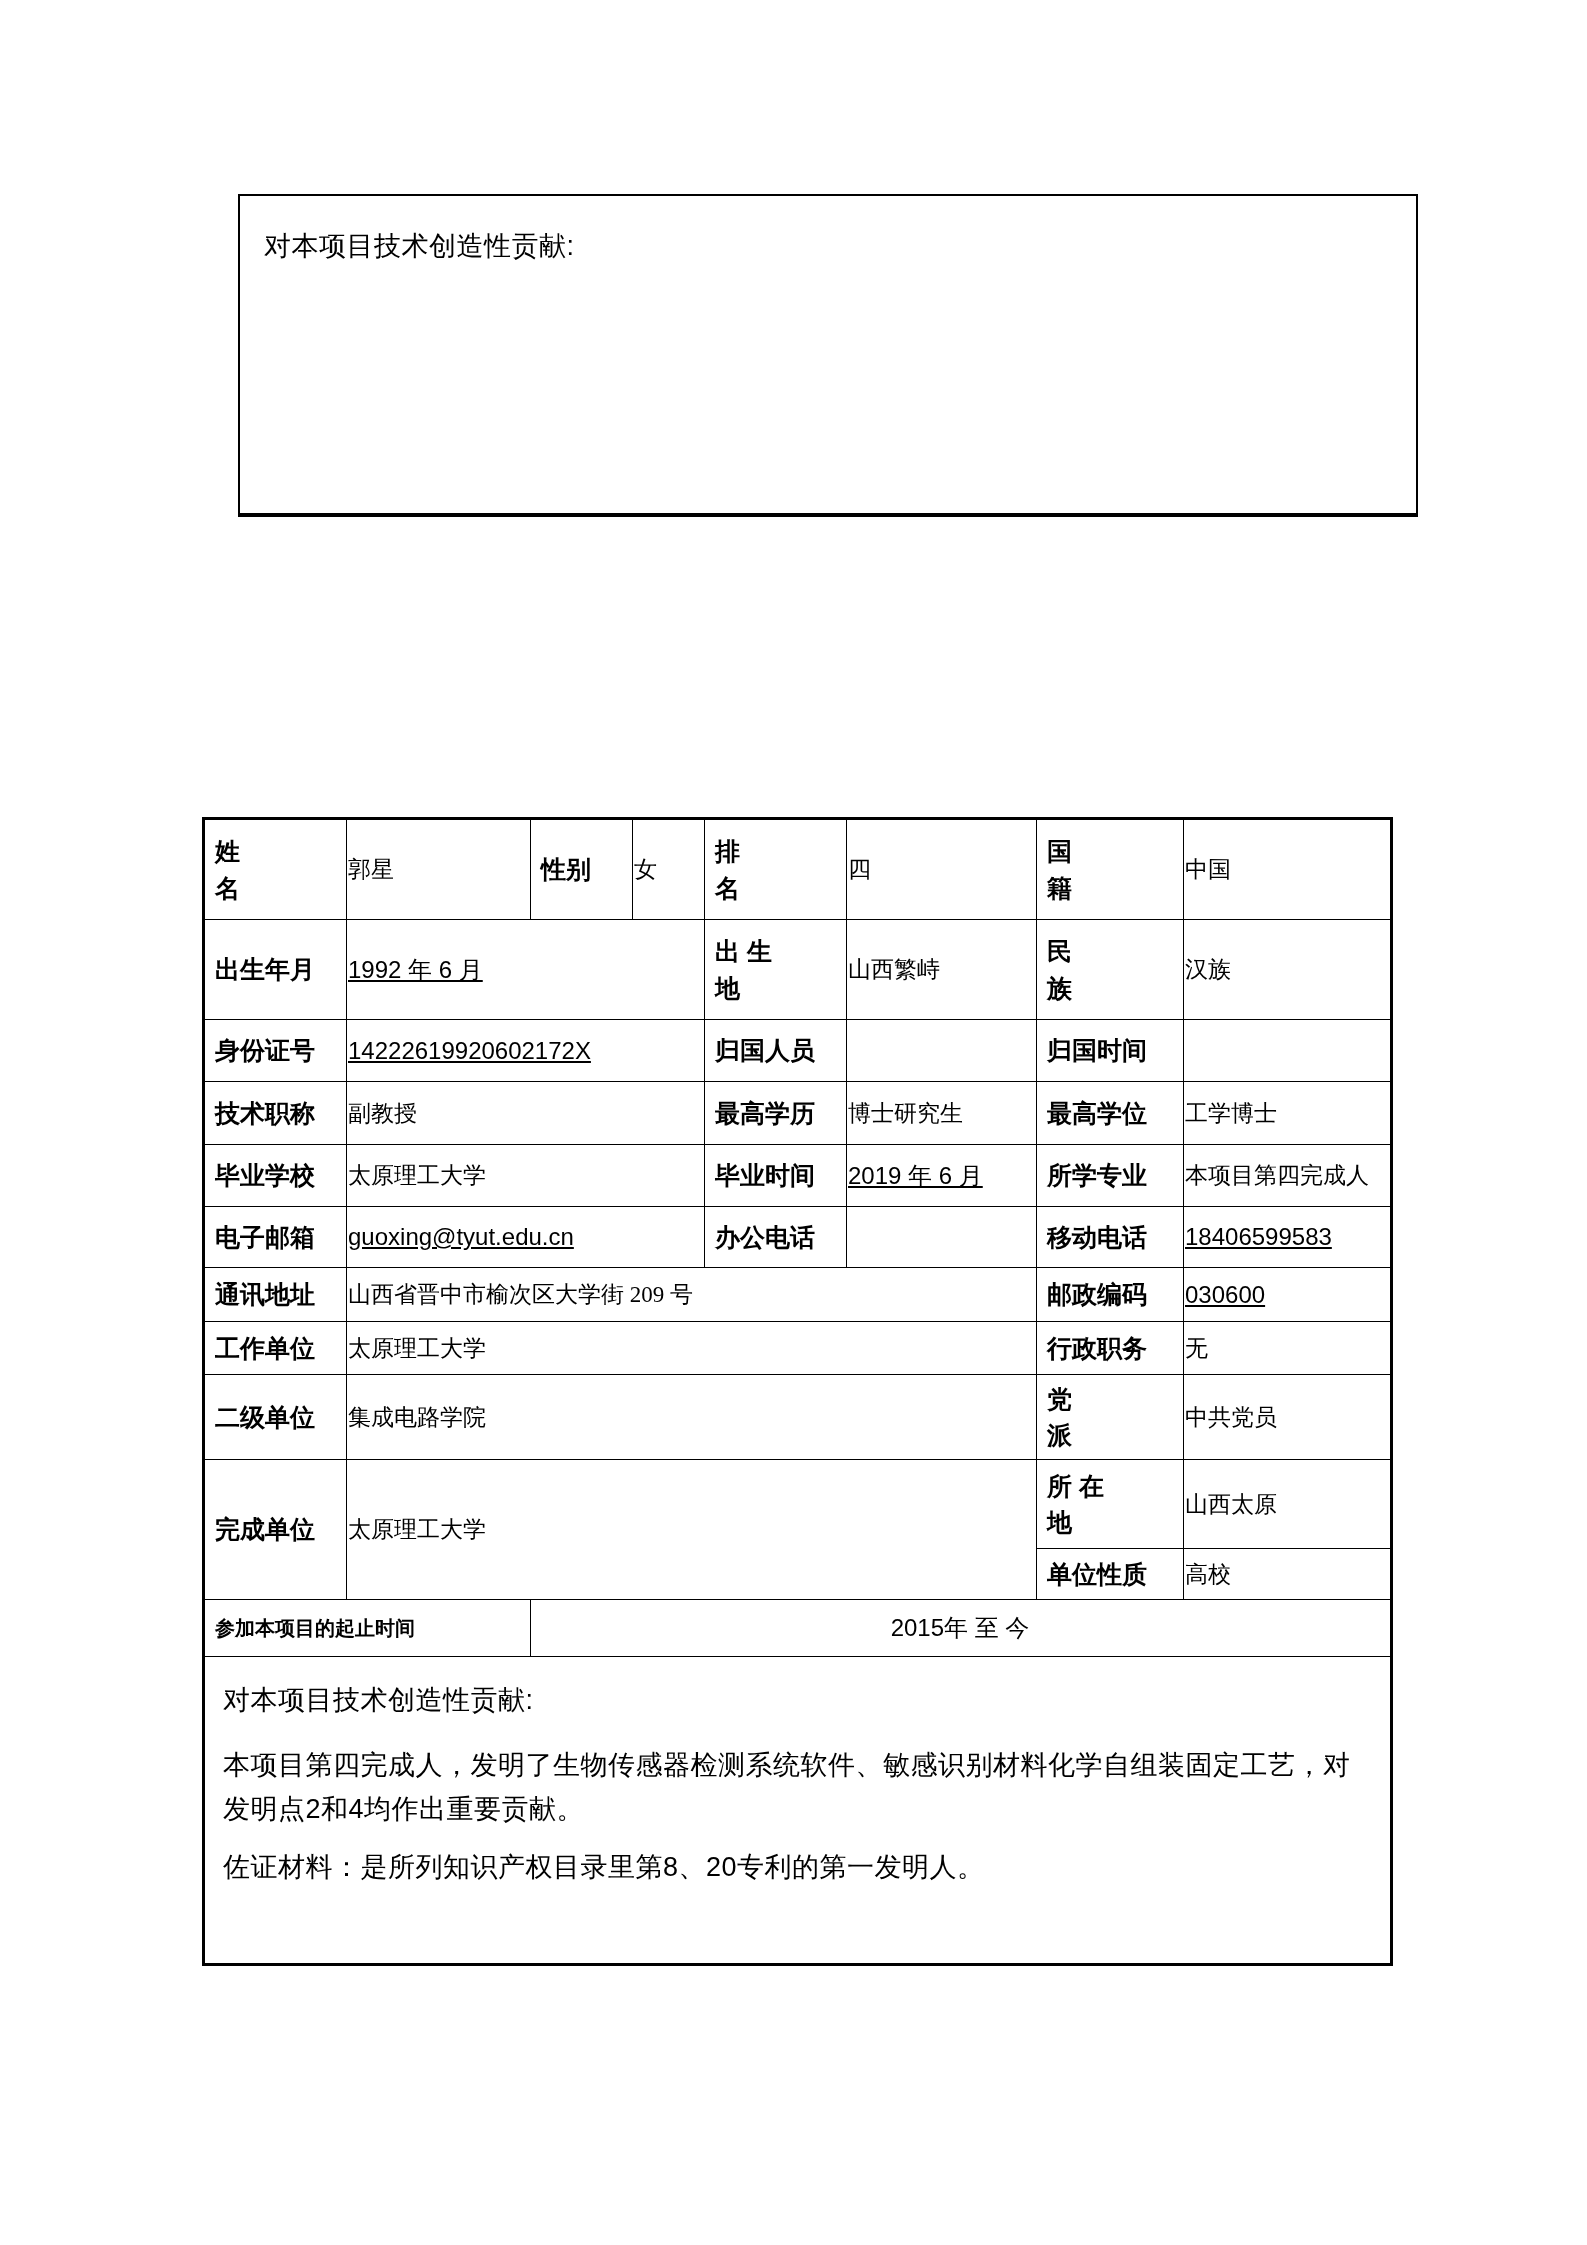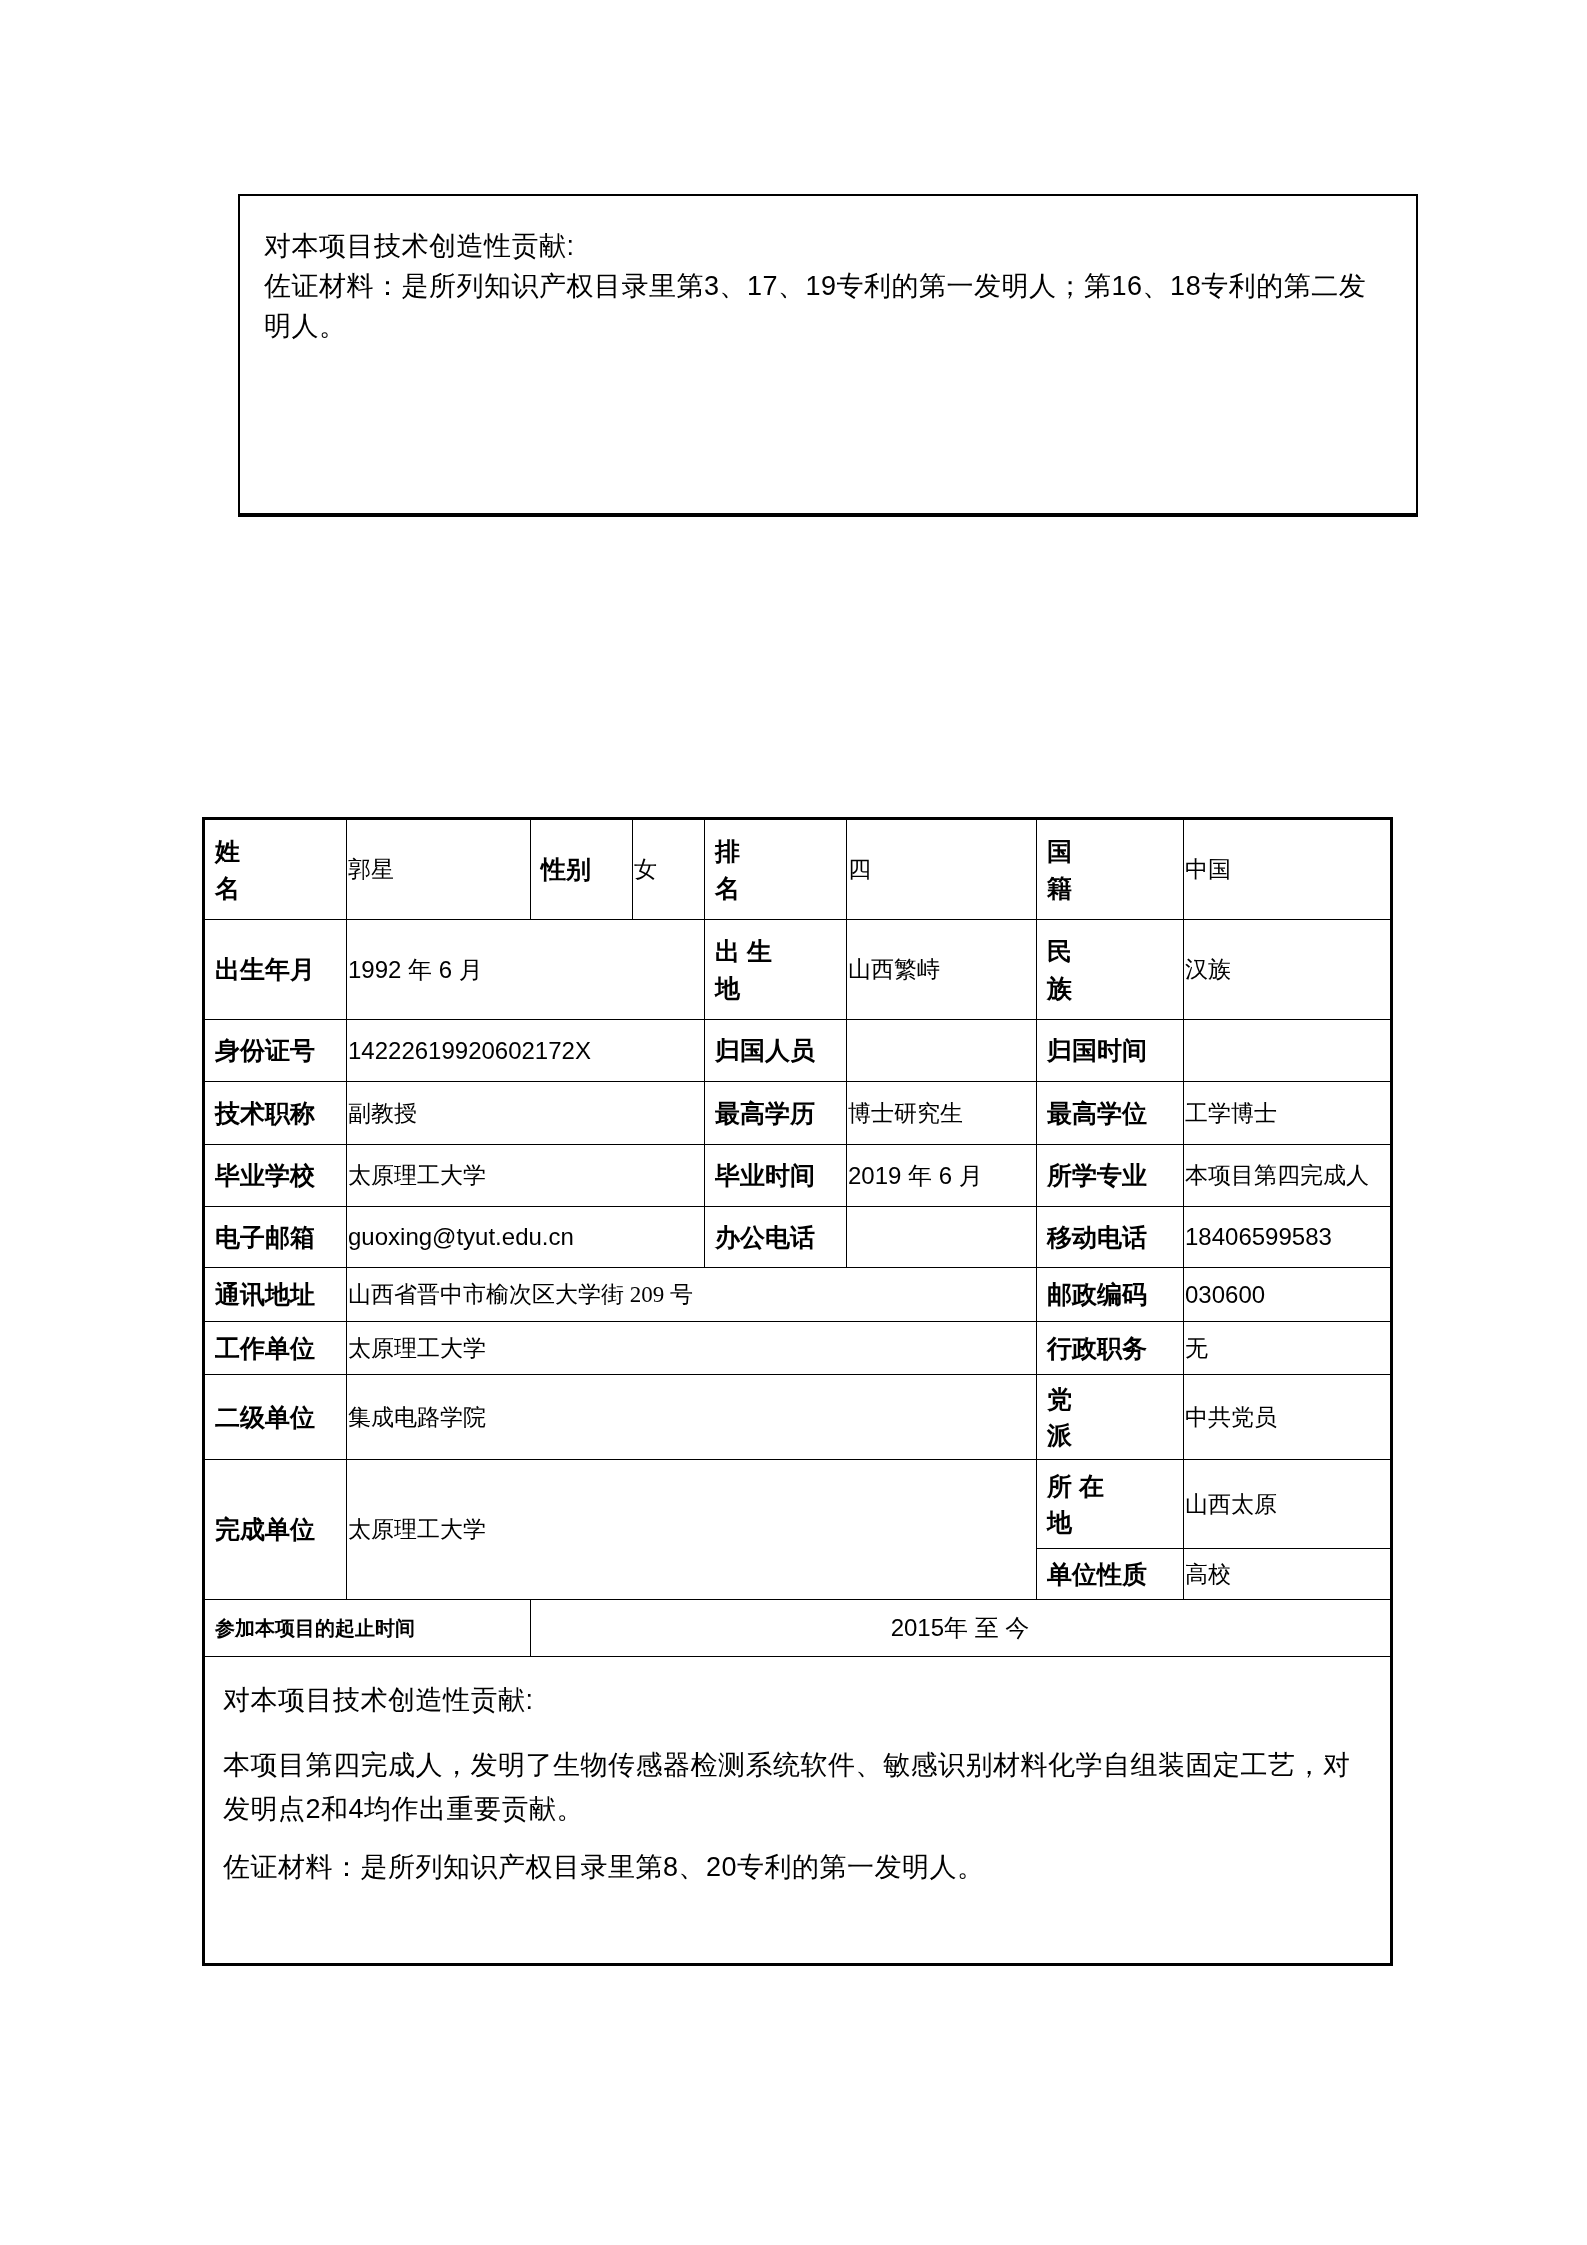--- a/index.html
+++ b/index.html
@@ -70,20 +70,21 @@
     line-height: 1.45;
   }
   td.val {
     font-family: "Liberation Serif", serif;
     font-size: 23px;
     margin-left: 18px;
   }
   td.val.sans {
     font-family: "Liberation Sans", sans-serif;
     font-size: 24px;
+    text-decoration: underline;
   }
   td.duration-lbl {
     font-weight: 700;
     font-size: 20px;
     padding-left: 10px;
     font-family: "Liberation Sans", sans-serif;
   }
   td.duration-val {
     text-align: center;
     font-size: 24px;
@@ -102,21 +103,20 @@
   }
   .contribution-cell .p-title { margin-bottom: 26px; line-height: 34px; }
   .contribution-cell .p-body  { margin-bottom: 14px; }
 </style>
 </head>
 <body>
 
 <div class="notice-box">
   <div class="notice-section-a">
     <p class="p-title">对本项目技术创造性贡献:</p>
-    <p class="p-evidence">佐证材料：是所列知识产权目录里第3、17、19专利的第一发明人；第16、18专利的第二发明人。</p>
   </div>
 </div>
 
 <table class="person-table">
   <colgroup>
     <col style="width:143px">
       <col style="width:184px">
       <col style="width:102px">
       <col style="width:72px">
     <col style="width:142px">

